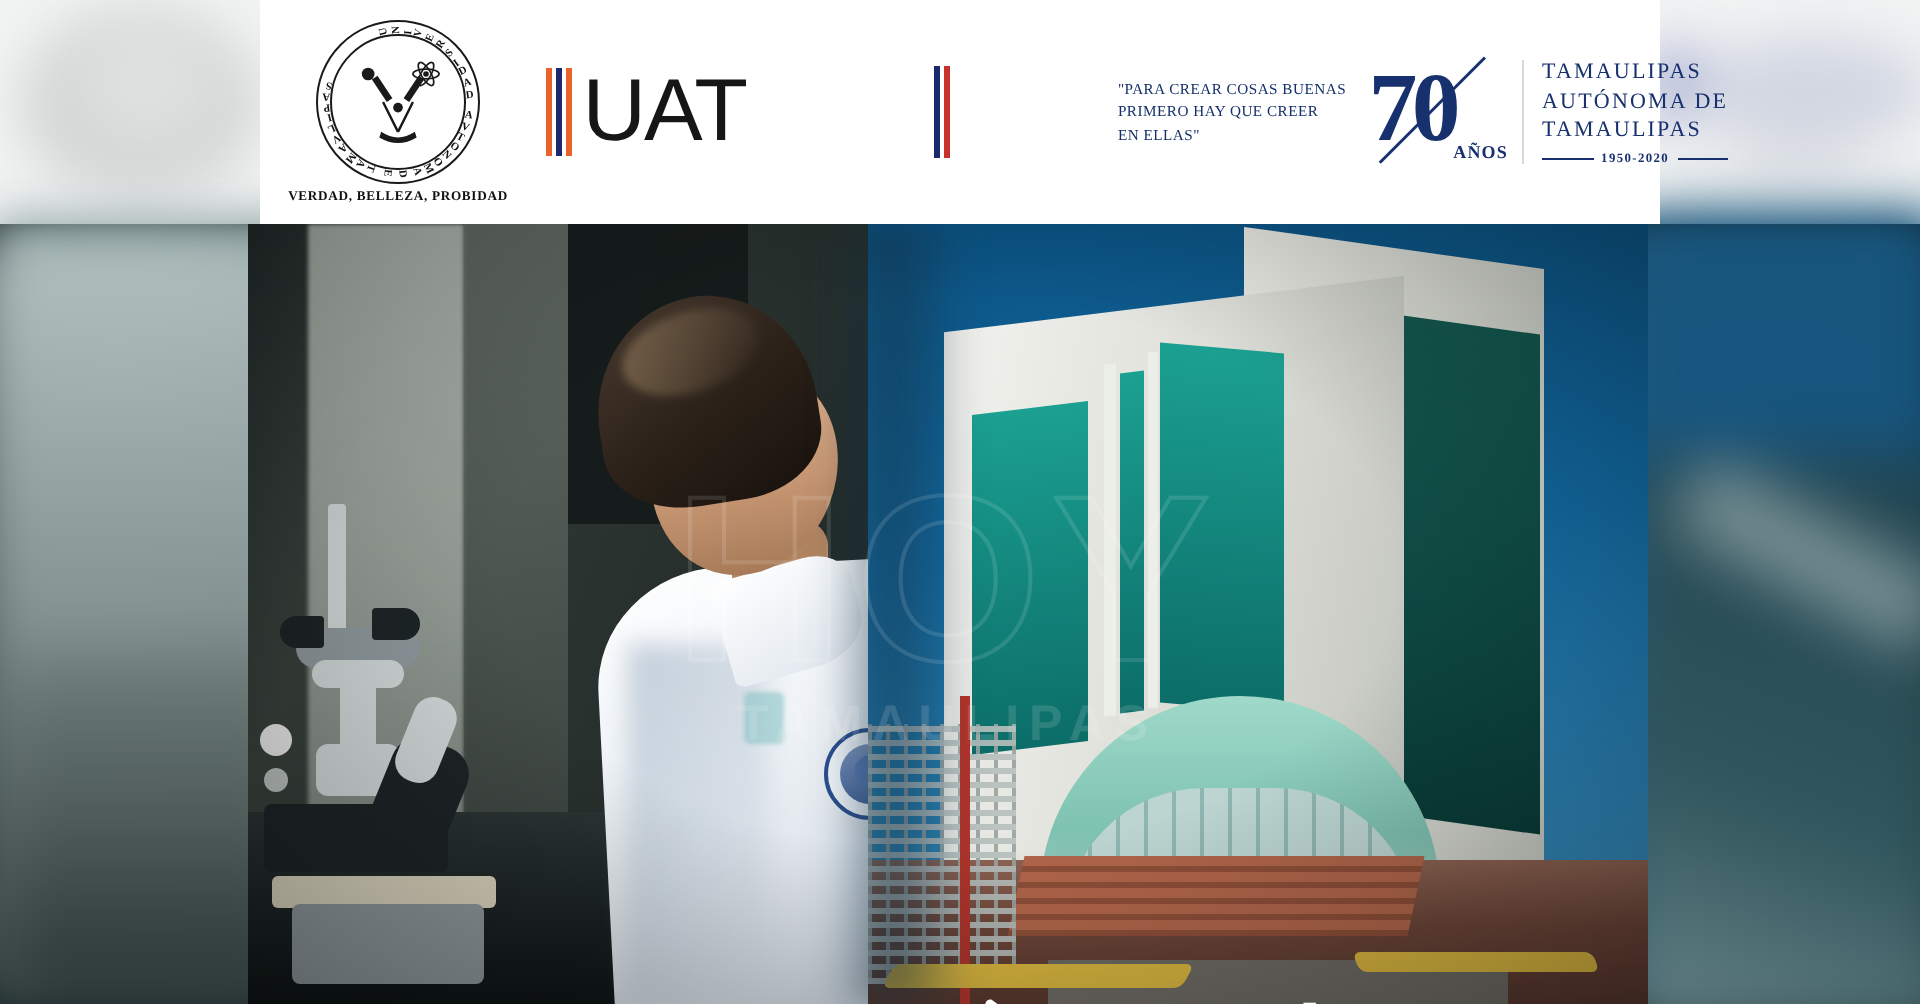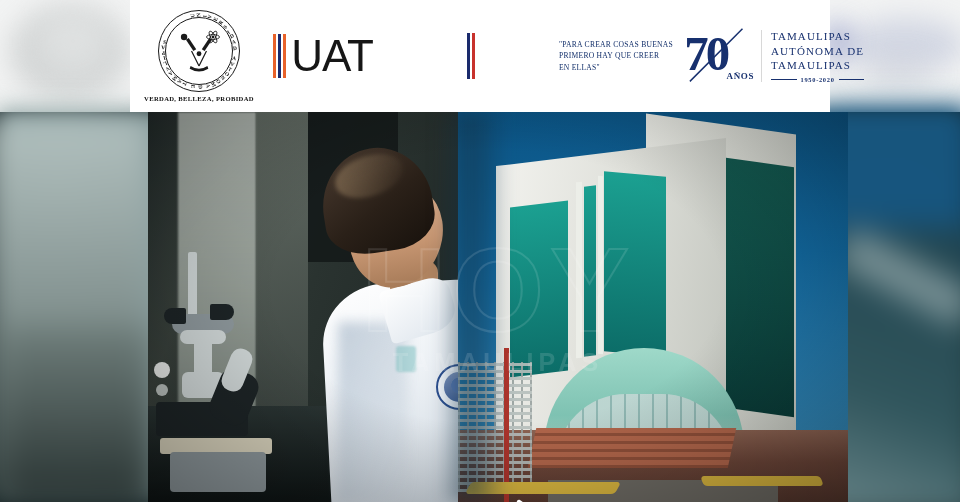--- a/index.html
+++ b/index.html
@@ -93,21 +93,21 @@
     color:#17306e;letter-spacing:.6px;
   }
   .sev-txt{font-family:"Liberation Serif",serif;color:#17306e;}
   .sev-txt .l{font-size:11px;letter-spacing:1.1px;line-height:1.32;white-space:nowrap;}
   .sev-years{display:flex;align-items:center;gap:4px;margin-top:3px;}
   .sev-years .rule{height:1px;background:#17306e;flex:1;}
   .sev-years .yy{font-size:6.4px;letter-spacing:.7px;font-weight:bold;white-space:nowrap;}
 
   
   .photo{
-    position:absolute;left:148px;top:112px;width:700px;height:390px;overflow:hidden;
+    position:absolute;left:124px;top:112px;width:700px;height:390px;overflow:hidden;
     background:#0a1418;
   }
   .ph{position:absolute;}
 
   
   .lab{
     left:0;top:0;width:330px;height:390px;
     background:
       linear-gradient(110deg,#232c2b 0%,#39413c 22%,#2a3330 48%,#1c2422 100%);
   }

